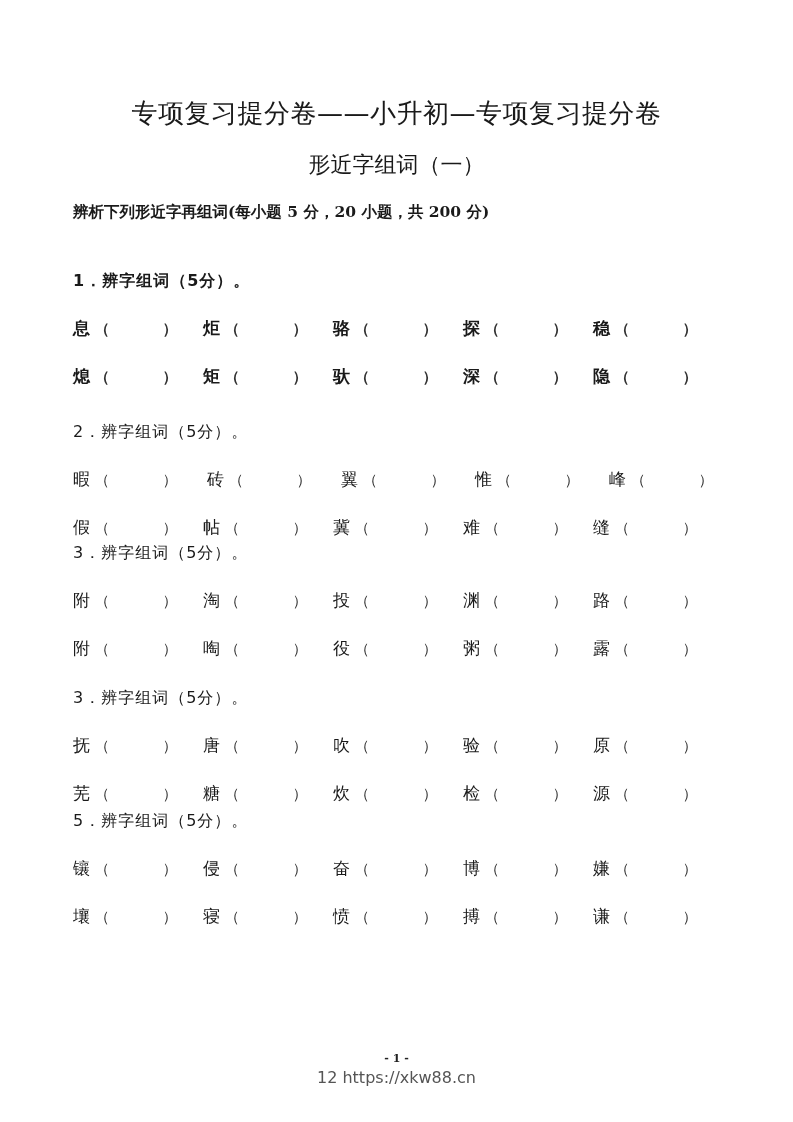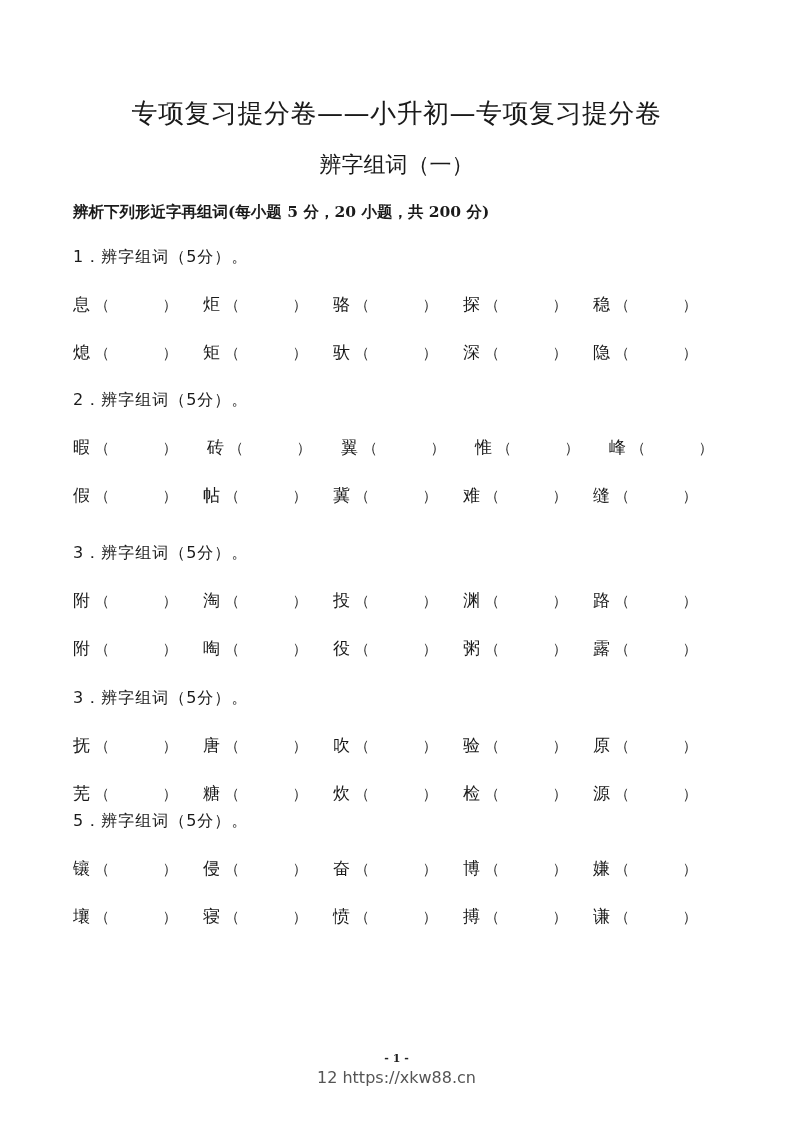--- a/index.html
+++ b/index.html
@@ -45,42 +45,42 @@
     }
     .footer-url {
       position: absolute; left: 0; right: 0; top: 1068px; text-align: center;
       font-size: 16px; color: #555; font-family: "DejaVu Sans", "Liberation Sans", sans-serif;
     }
   </style>
 </head>
 <body>
 
 <div class="title">专项复习提分卷——小升初—专项复习提分卷</div>
-<div class="subtitle">辨字组词（一）</div>
+<div class="subtitle">形近字组词（一）</div>
 <div class="instruction">辨析下列形近字再组词(每小题 5 分，20 小题，共 200 分)</div>
 
 <div id="questions">
-    <div class="question" style="top: 245px;">
+    <div class="question" style="top: 269px; font-weight: bold;">
       <div class="q-head">1．辨字组词（5分）。</div>
       <div class="row" style="margin-top: 22px;">
         <div class="item" style="left: 0px;"><span class="ch">息</span><span class="lp">（</span><span class="blank"></span><span class="rp">）</span></div>
         <div class="item" style="left: 130px;"><span class="ch">炬</span><span class="lp">（</span><span class="blank"></span><span class="rp">）</span></div>
         <div class="item" style="left: 260px;"><span class="ch">骆</span><span class="lp">（</span><span class="blank"></span><span class="rp">）</span></div>
         <div class="item" style="left: 390px;"><span class="ch">探</span><span class="lp">（</span><span class="blank"></span><span class="rp">）</span></div>
         <div class="item" style="left: 520px;"><span class="ch">稳</span><span class="lp">（</span><span class="blank"></span><span class="rp">）</span></div>
       </div>
       <div class="row" style="margin-top: 0px;">
         <div class="item" style="left: 0px;"><span class="ch">熄</span><span class="lp">（</span><span class="blank"></span><span class="rp">）</span></div>
         <div class="item" style="left: 130px;"><span class="ch">矩</span><span class="lp">（</span><span class="blank"></span><span class="rp">）</span></div>
         <div class="item" style="left: 260px;"><span class="ch">驮</span><span class="lp">（</span><span class="blank"></span><span class="rp">）</span></div>
         <div class="item" style="left: 390px;"><span class="ch">深</span><span class="lp">（</span><span class="blank"></span><span class="rp">）</span></div>
         <div class="item" style="left: 520px;"><span class="ch">隐</span><span class="lp">（</span><span class="blank"></span><span class="rp">）</span></div>
       </div>
     </div>
-    <div class="question" style="top: 388px;">
+    <div class="question" style="top: 420px;">
       <div class="q-head">2．辨字组词（5分）。</div>
       <div class="row" style="margin-top: 22px;">
         <div class="item" style="left: 0px;"><span class="ch">暇</span><span class="lp">（</span><span class="blank"></span><span class="rp">）</span></div>
         <div class="item" style="left: 134px;"><span class="ch">砖</span><span class="lp">（</span><span class="blank"></span><span class="rp">）</span></div>
         <div class="item" style="left: 268px;"><span class="ch">翼</span><span class="lp">（</span><span class="blank"></span><span class="rp">）</span></div>
         <div class="item" style="left: 402px;"><span class="ch">惟</span><span class="lp">（</span><span class="blank"></span><span class="rp">）</span></div>
         <div class="item" style="left: 536px;"><span class="ch">峰</span><span class="lp">（</span><span class="blank"></span><span class="rp">）</span></div>
       </div>
       <div class="row" style="margin-top: 0px;">
         <div class="item" style="left: 0px;"><span class="ch">假</span><span class="lp">（</span><span class="blank"></span><span class="rp">）</span></div>

